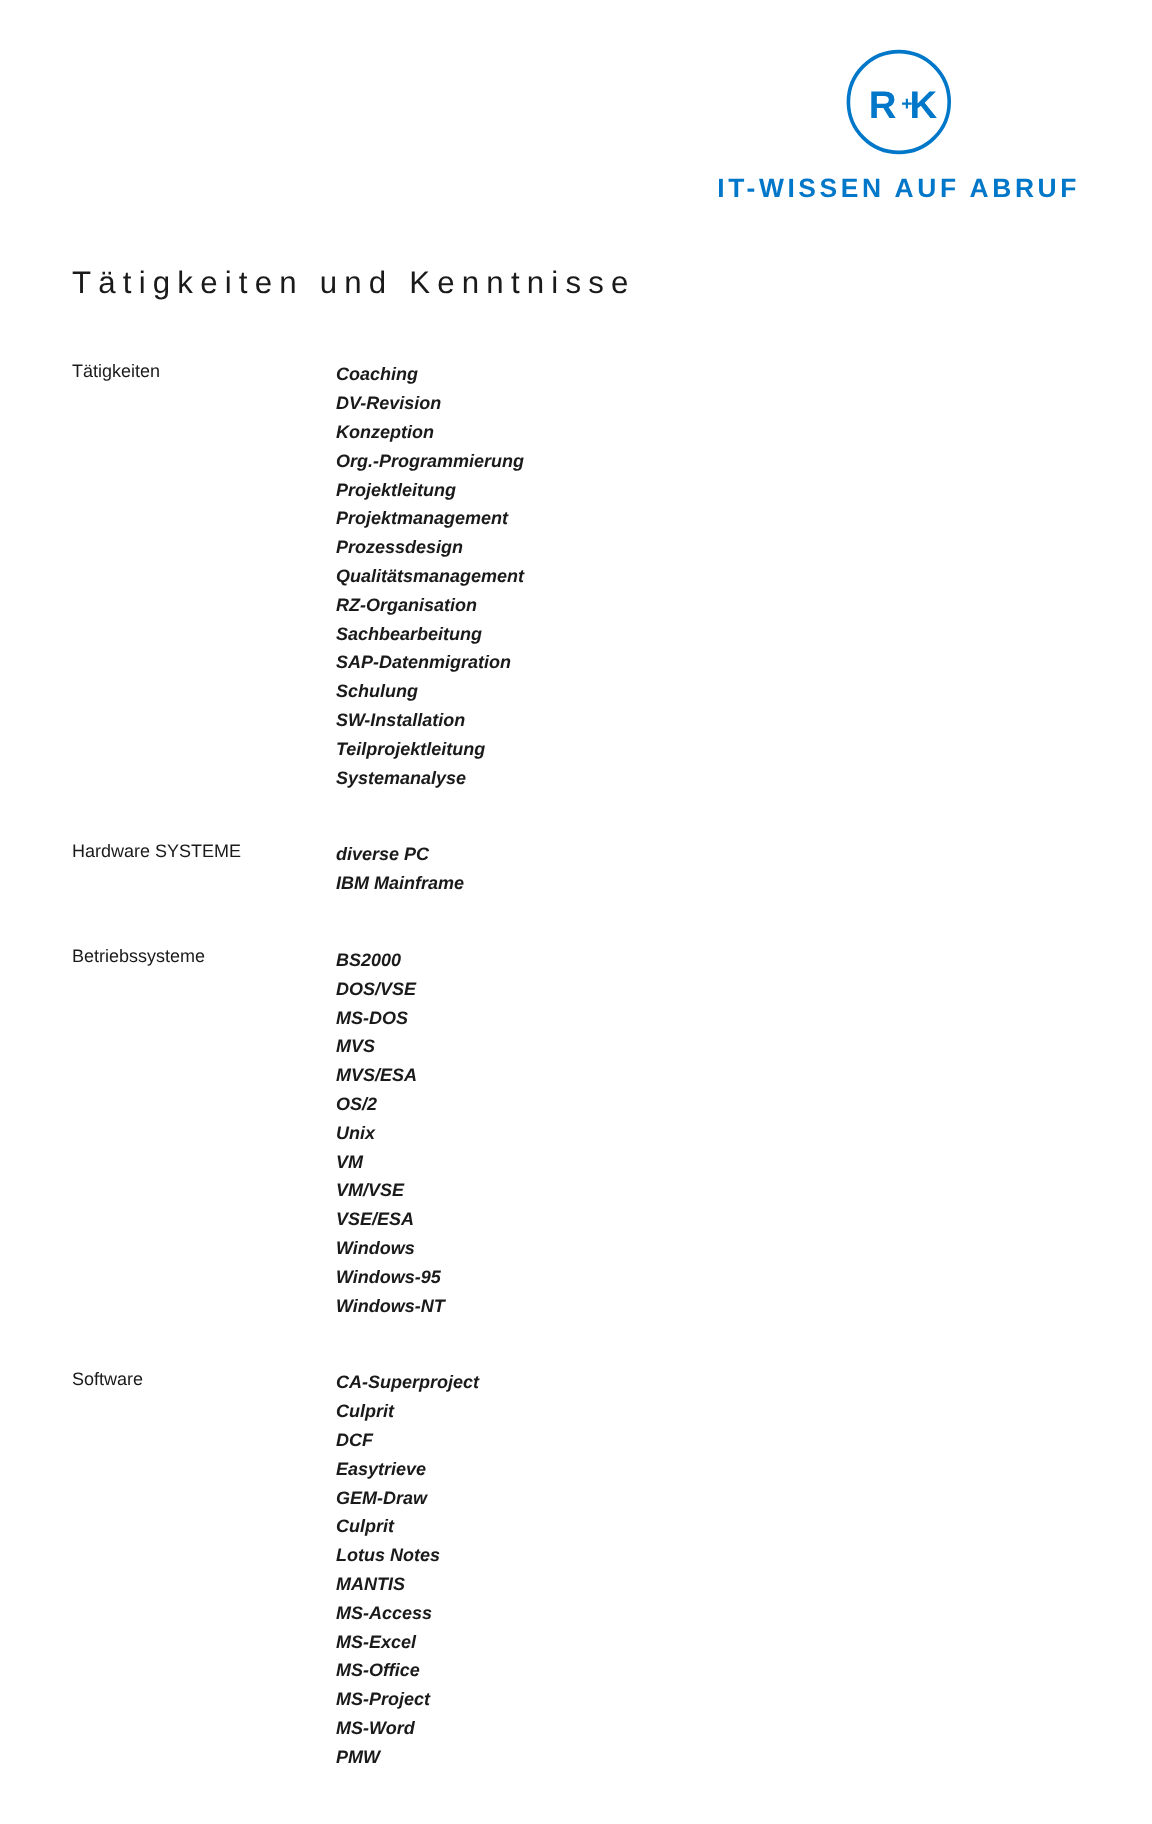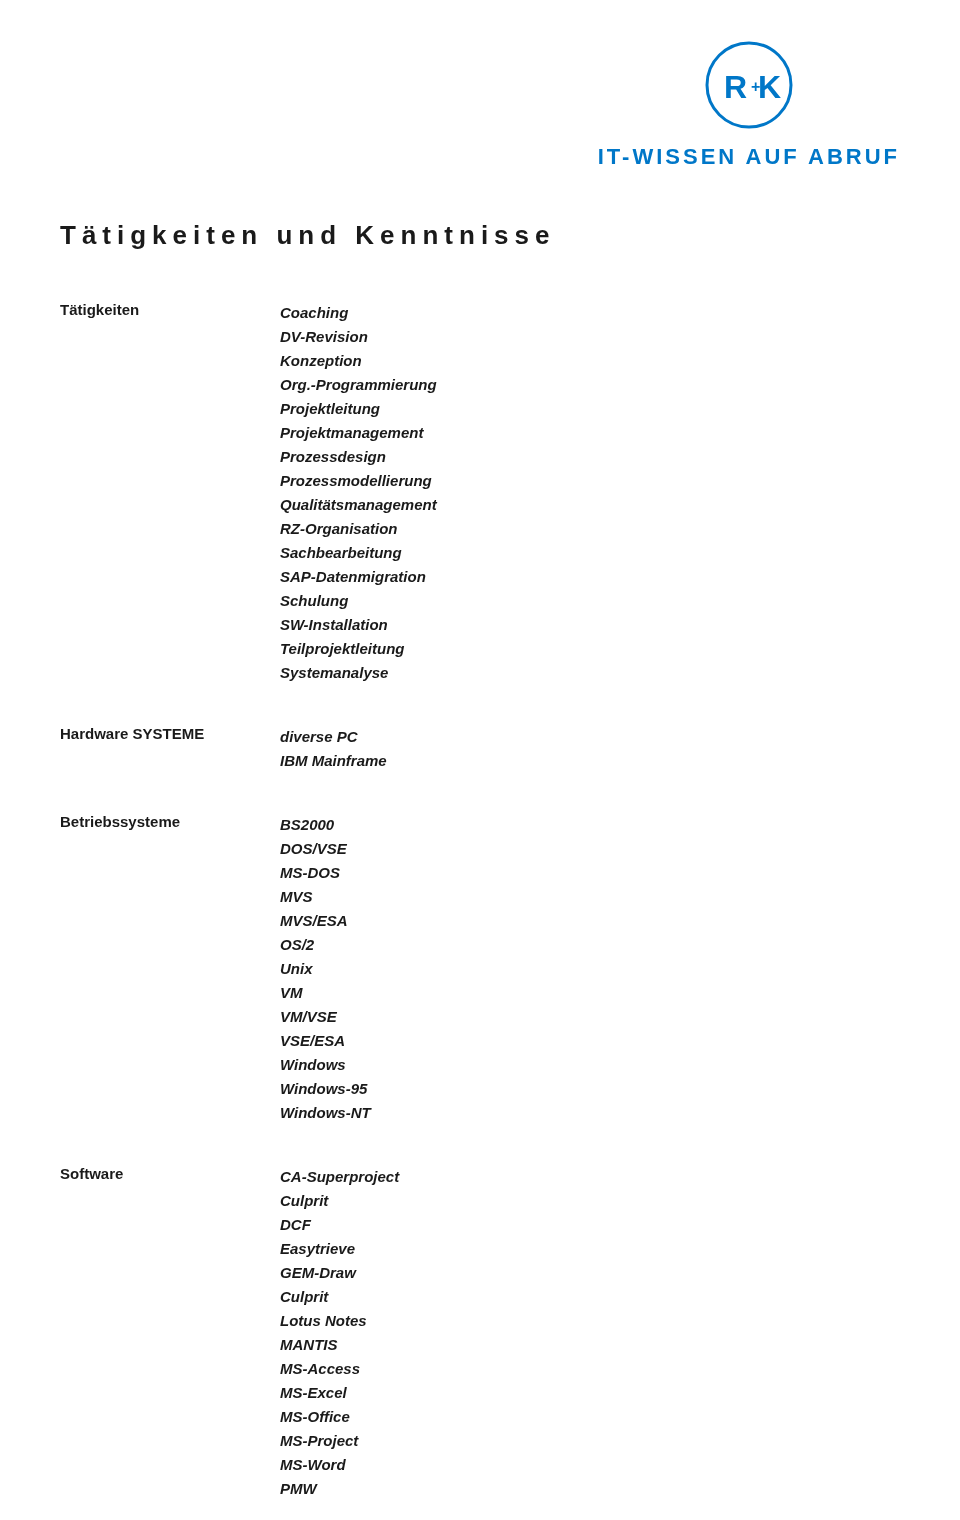--- a/index.html
+++ b/index.html
@@ -45,21 +45,21 @@
       letter-spacing: 3px;
       text-transform: uppercase;
       white-space: nowrap;
       margin-top: 6px;
       text-align: center;
     }
 
     
     .page-title {
       font-size: 26px;
-      font-weight: bold;
+      font-weight: normal;
       letter-spacing: 6px;
       color: #1a1a1a;
       margin-top: 50px;
       margin-bottom: 50px;
     }
 
     
     .content {
       margin-top: 10px;
     }
@@ -67,21 +67,21 @@
     .section {
       display: flex;
       margin-bottom: 40px;
       align-items: flex-start;
     }
 
     .section-label {
       width: 220px;
       min-width: 220px;
       font-size: 15px;
-      font-weight: bold;
+      font-weight: normal;
       color: #1a1a1a;
       padding-top: 0;
     }
 
     .section-content {
       flex: 1;
       font-size: 15px;
       color: #1a1a1a;
       line-height: 1.6;
       font-style: italic;
@@ -125,21 +125,20 @@
     <div class="section">
       <div class="section-label">Tätigkeiten</div>
       <div class="section-content">
         <span class="item">Coaching</span>
         <span class="item">DV-Revision</span>
         <span class="item">Konzeption</span>
         <span class="item">Org.-Programmierung</span>
         <span class="item">Projektleitung</span>
         <span class="item">Projektmanagement</span>
         <span class="item">Prozessdesign</span>
-        <span class="item">Prozessmodellierung</span>
         <span class="item">Qualitätsmanagement</span>
         <span class="item">RZ-Organisation</span>
         <span class="item">Sachbearbeitung</span>
         <span class="item">SAP-Datenmigration</span>
         <span class="item">Schulung</span>
         <span class="item">SW-Installation</span>
         <span class="item">Teilprojektleitung</span>
         <span class="item">Systemanalyse</span>
       </div>
     </div>

